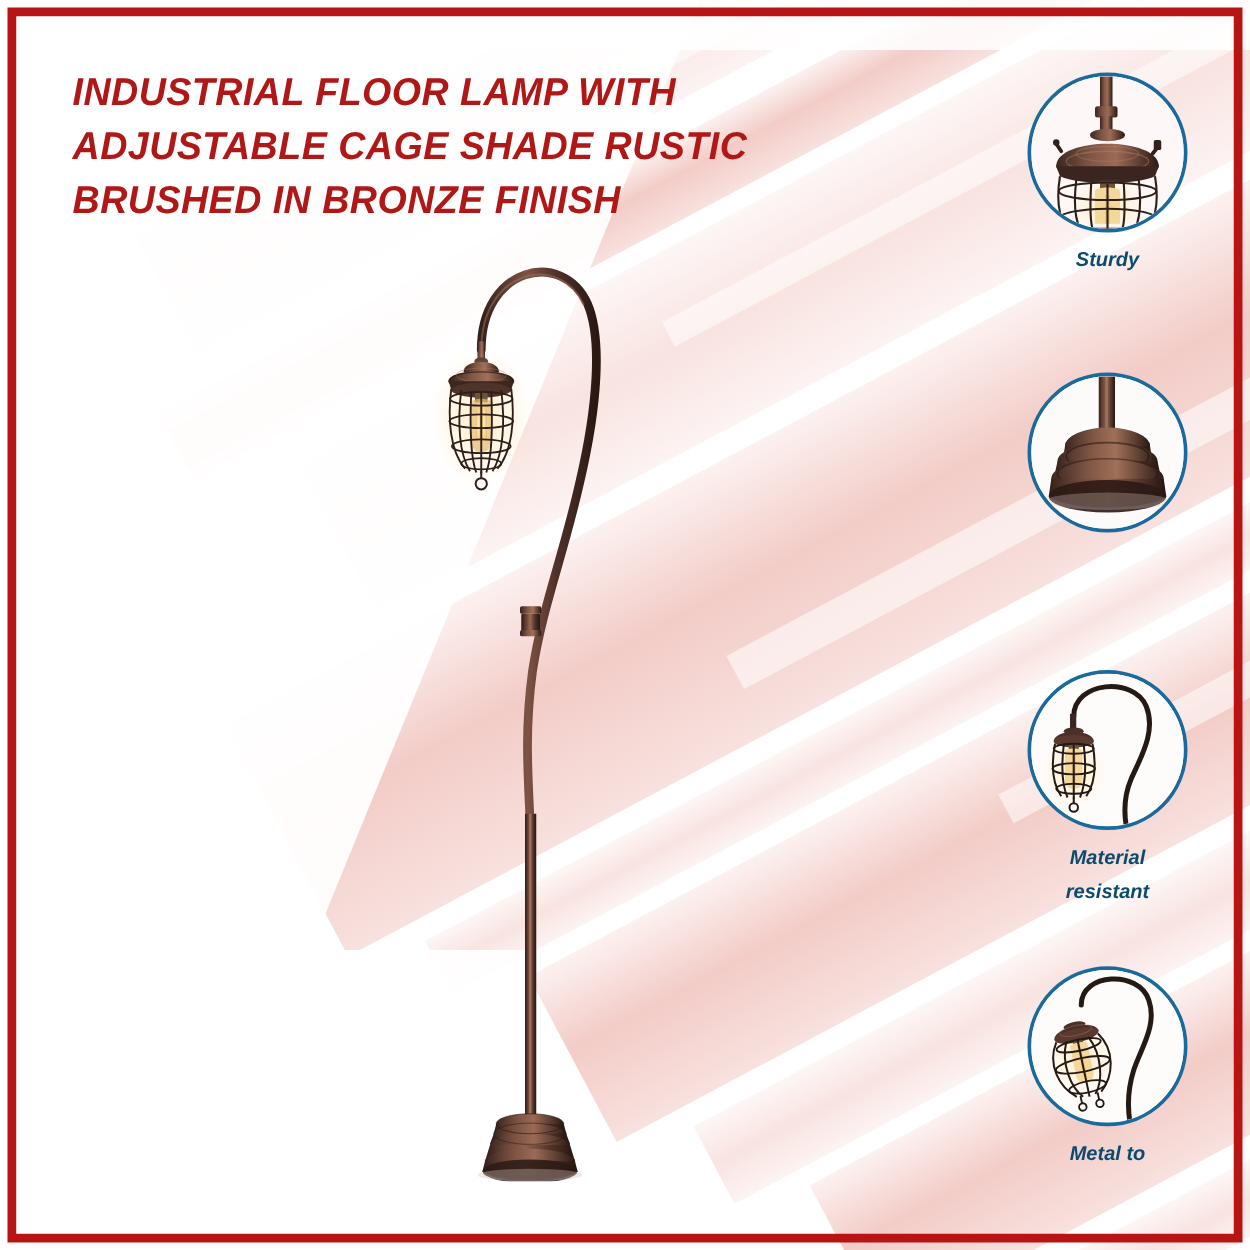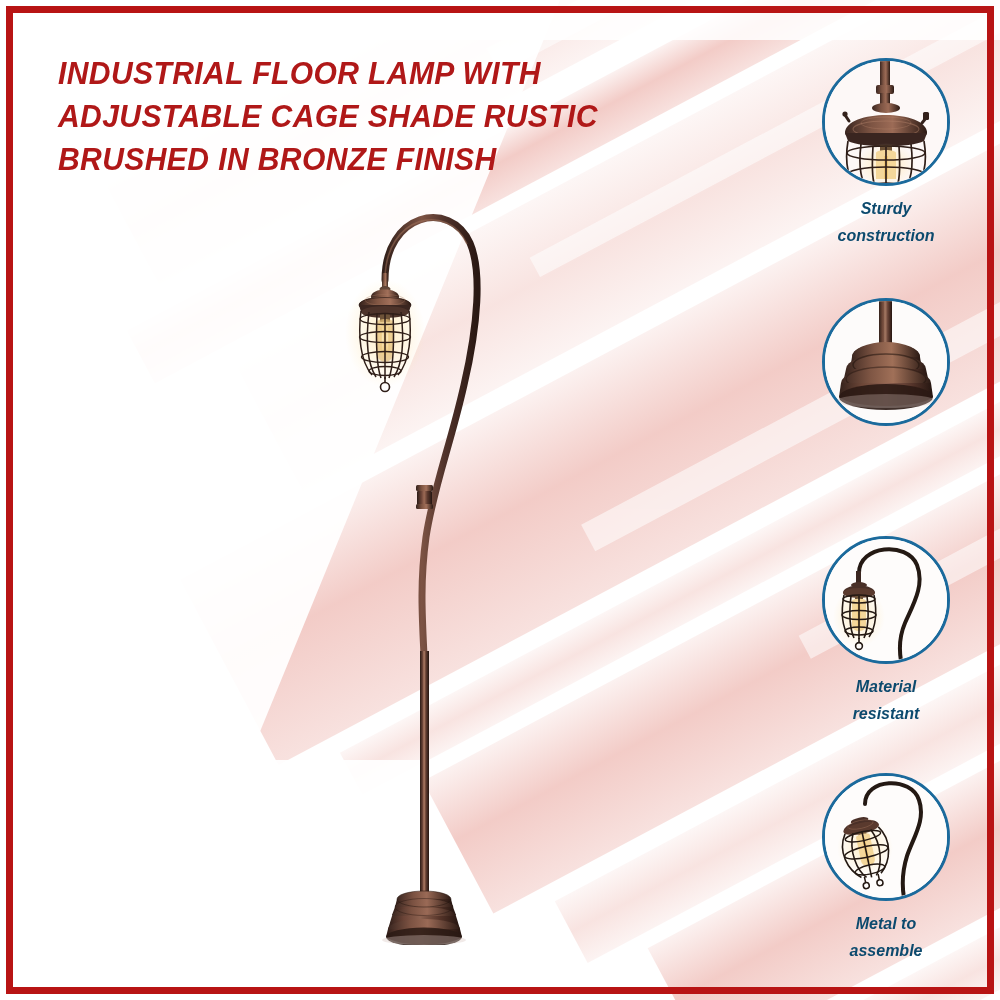--- a/index.html
+++ b/index.html
@@ -313,21 +313,20 @@
             <path d="M74 85 C 75 102, 75 115, 73 122"></path>
             <path d="M86 83 C 88 100, 87 114, 83 122"></path>
             <path d="M99 80 C 102 98, 100 112, 94 122"></path>
           </g>
           <ellipse cx="61" cy="92" rx="39" ry="7" fill="none" stroke="#2f1e18" stroke-width="1.6"></ellipse>
           <ellipse cx="61" cy="114" rx="39" ry="8" fill="none" stroke="#2f1e18" stroke-width="1.5"></ellipse>
         </svg>
       </div>
       <div class="feat-label">
         <span>Sturdy</span>
-        <span>construction</span>
       </div>
     </div>
 
     <div class="feature" style="top:240px">
       <div class="circle">
         <svg width="122" height="122" viewBox="0 0 122 122">
           <defs>
             <linearGradient id="f2base" x1="0" y1="0" x2="1" y2="0">
               <stop offset="0%" stop-color="#33211b"></stop>
               <stop offset="25%" stop-color="#6d4738"></stop>
@@ -452,21 +451,20 @@
               <ellipse cx="40" cy="94" rx="15" ry="4.5"></ellipse>
             </g>
             <path d="M33 100 L33 106 M47 100 L47 106" stroke="#241913" stroke-width="1.5"></path>
             <circle cx="33" cy="109" r="3" fill="none" stroke="#241913" stroke-width="1.5"></circle>
             <circle cx="47" cy="109" r="3" fill="none" stroke="#241913" stroke-width="1.5"></circle>
           </g>
         </svg>
       </div>
       <div class="feat-label">
         <span>Metal to</span>
-        <span>assemble</span>
       </div>
     </div>
 
   </div>
 
   <div class="frame"></div>
 
 </div>
 
 </body></html>

